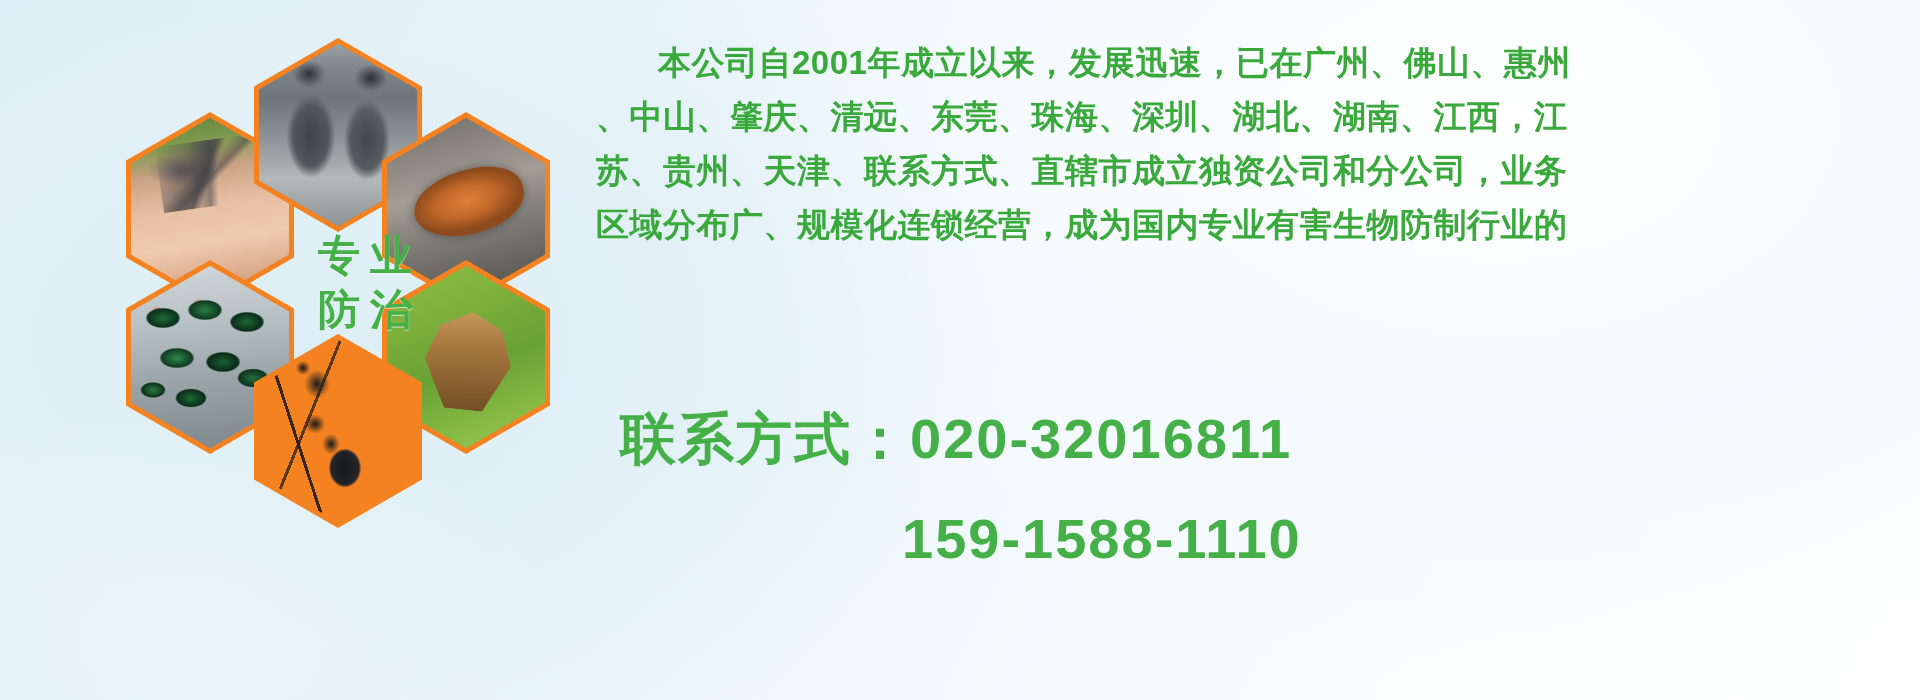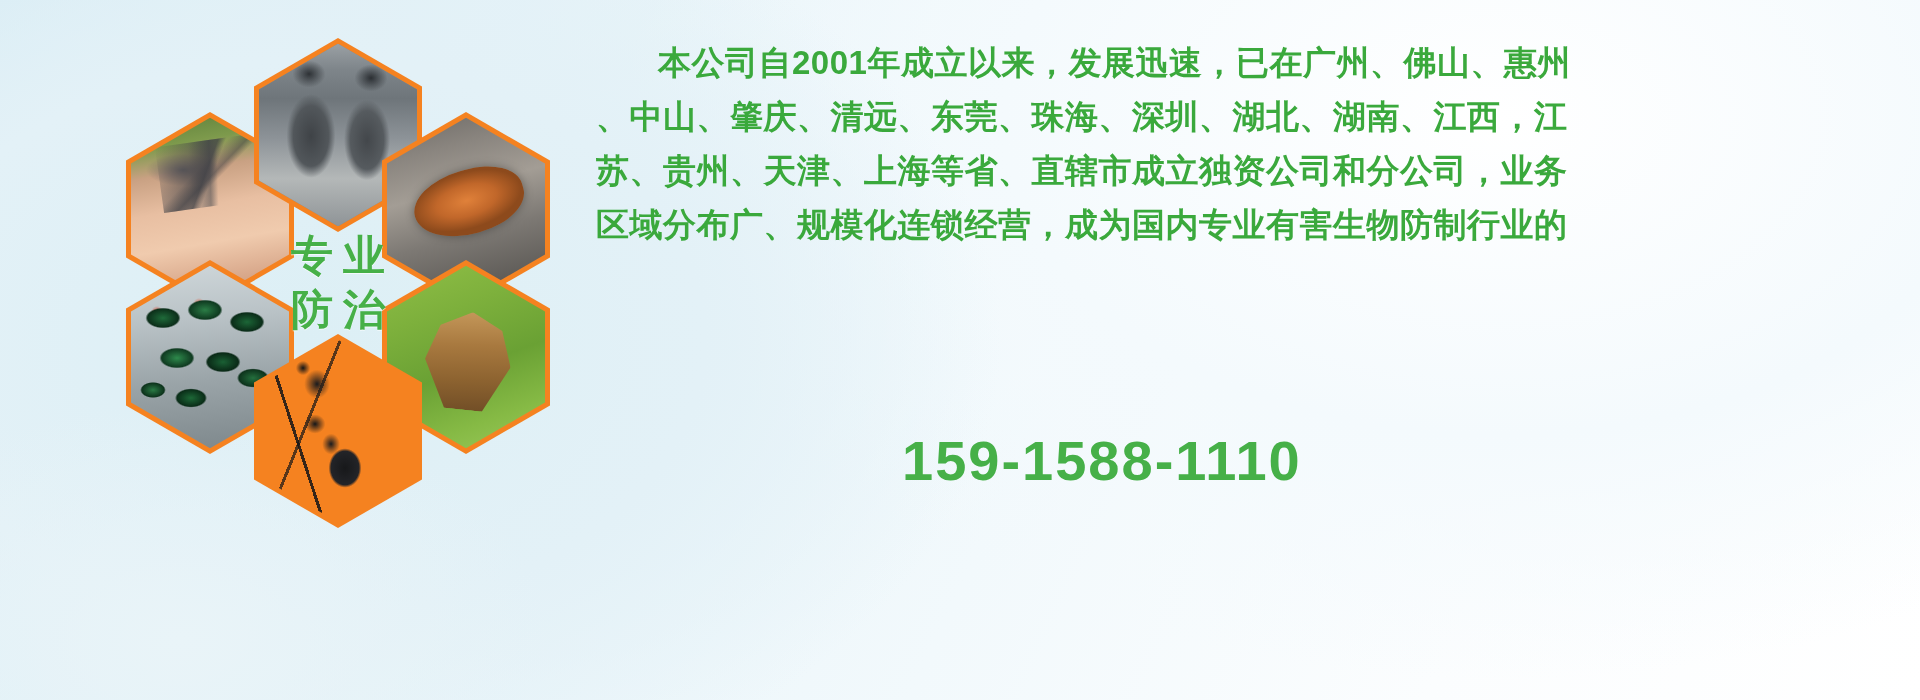--- a/index.html
+++ b/index.html
@@ -39,21 +39,21 @@
   
   .h-mosquito{left:38px; top:100px;}
   .h-rats    {left:166px;top:26px;}
   .h-roach   {left:294px;top:100px;}
   .h-flies   {left:38px; top:248px;}
   .h-center  {left:166px;top:174px;background:transparent;}
   .h-bug     {left:294px;top:248px;}
   .h-ant     {left:166px;top:322px;}
   .comb-label{
     position:absolute;inset:0;display:flex;flex-direction:column;
-    align-items:center;justify-content:center;gap:12px;
+    align-items:flex-end;justify-content:center;gap:12px;
     color:#46b048;font-weight:bold;font-size:42px;letter-spacing:10px;
     text-indent:10px;line-height:1;
     text-shadow:0 1px 0 rgba(255,255,255,.65);
   }
 
   
   .art-mosquito{
     background:
       radial-gradient(ellipse 60px 26px at 52px 52px, rgba(90,90,96,.85) 0%, rgba(90,90,96,0) 62%),
       linear-gradient(170deg,#5d7f3a 0%,#7d9a4c 16%,#c9a183 30%,#e8bfa2 48%,#f0cbae 66%,#d9a98c 84%,#c08e70 100%);
@@ -199,22 +199,23 @@
         <span>防治</span>
       </div>
     </div>
 
   </div>
 
   <div id="copy">
     <div id="paragraph">
       <div><span class="indent"></span><span>本公司自2001年成立以来，发展迅速，已在广州、佛山、惠州</span></div>
       <div><span>、中山、肇庆、清远、东莞、珠海、深圳、湖北、湖南、江西，江</span></div>
-      <div><span>苏、贵州、天津、上海等省、直辖市成立独资公司和分公司，业务</span></div>
+      <div><span>苏、贵州、天津、联系方式、直辖市成立独资公司和分公司，业务</span></div>
       <div><span>区域分布广、规模化连锁经营，成为国内专业有害生物防制行业的</span></div>
     </div>
   </div>
 
   <div id="contact">
+    <div class="contact-line">联系方式：020-32016811</div>
     <div class="contact-line second">159-1588-1110</div>
   </div>
 
 </div>
 
 </body></html>

